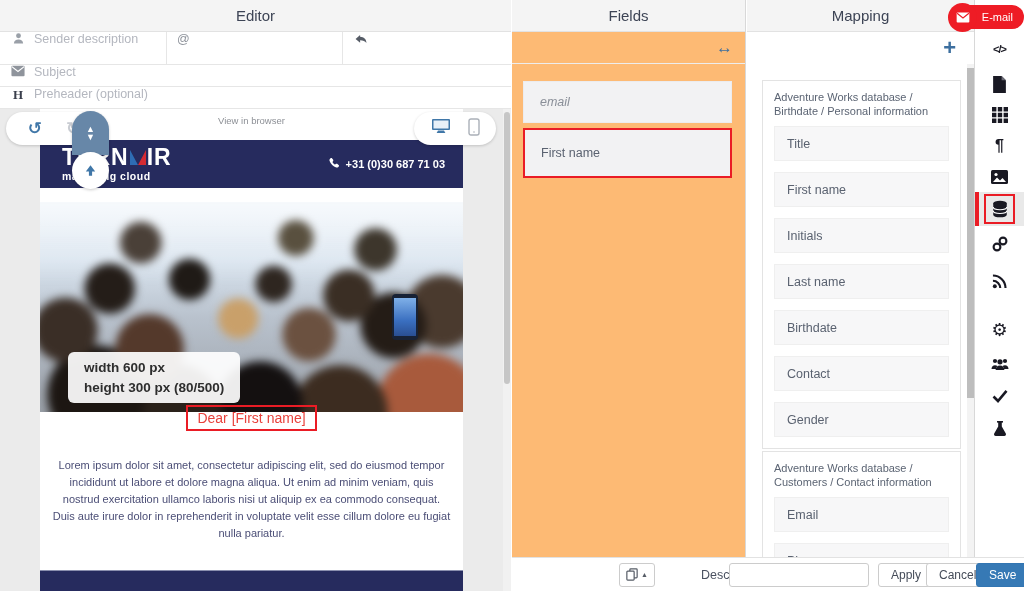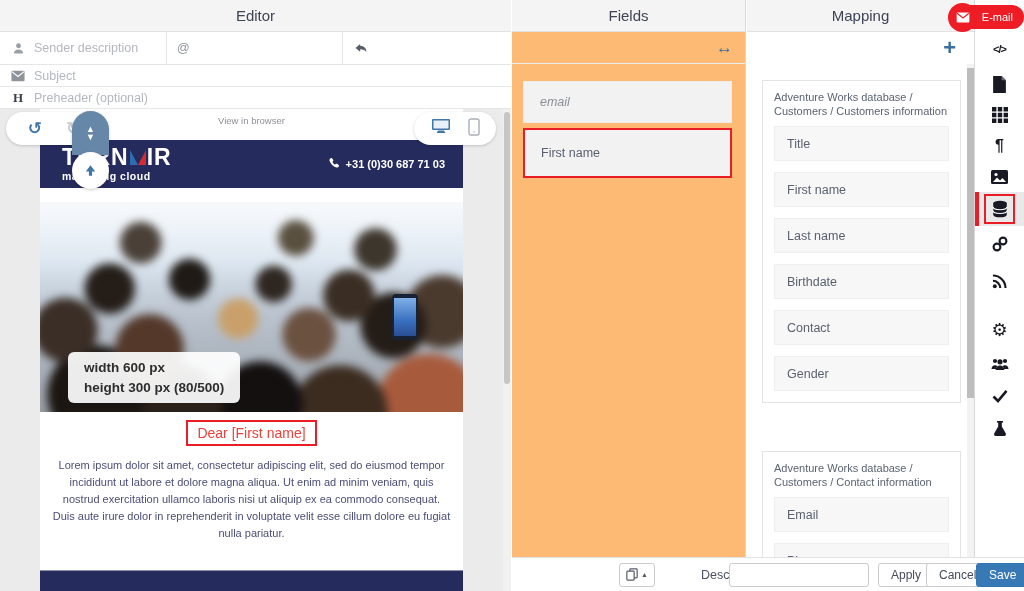--- a/index.html
+++ b/index.html
@@ -6,21 +6,21 @@
   html,body { width:1024px; height:591px; overflow:hidden; }
   body { font-family:"Liberation Sans","DejaVu Sans",sans-serif; background:#fff; position:relative; }
 
   
   .panel-header { position:absolute; top:0; height:32px; background:#f4f4f4; border-bottom:1px solid #e2e2e2;
     display:flex; align-items:center; justify-content:center; font-size:15px; color:#3d4455; }
 
   
   #editor-panel { position:absolute; left:0; top:0; width:511px; height:591px; border-right:1px solid #d8d8d8; background:#ebebeb; }
   .form-row { position:absolute; left:0; width:511px; background:#fff; border-bottom:1px solid #e6e6e6; display:flex; align-items:center; }
-  .form-cell { display:flex; align-items:center; height:100%; padding-left:10px; gap:8px; }
+  .form-cell { display:flex; height:100%; padding-left:10px; gap:8px; }
   .ph { color:#b4b7bf; font-size:12.5px; }
   .form-divider { width:1px; height:100%; background:#e6e6e6; }
   .ficon { width:16px; display:flex; justify-content:center; color:#9aa0a8; flex:0 0 16px; }
 
   
   #preview-bg { position:absolute; left:0; top:109px; width:503px; height:482px; background:#ebebeb; }
   #email-canvas { position:absolute; left:40px; top:109px; width:423px; height:482px; background:#fff; }
   #view-in-browser { position:absolute; left:0; top:6px; width:100%; text-align:center; font-size:9.5px; color:#8d9096; }
   #email-header { position:absolute; left:0; top:31px; width:423px; height:48px; background:#262b5e; display:flex; align-items:center; justify-content:space-between; padding:0 18px 0 22px; }
   .logo-line { display:flex; align-items:baseline; font-weight:bold; color:#fff; font-size:23px; letter-spacing:1px; line-height:1; }
@@ -49,21 +49,21 @@
       radial-gradient(circle at 90% 93%, #a85a3c 0 11%, transparent 12%),
       radial-gradient(circle at 25% 22%, #4a4038 0 5%, transparent 6%),
       radial-gradient(circle at 60% 20%, #59503f 0 5%, transparent 6%),
       radial-gradient(circle at 78% 25%, #3d362c 0 5%, transparent 6%),
       linear-gradient(180deg, rgba(255,255,255,0.55) 0%, rgba(255,255,255,0) 40%);
   }
   #crowd-phone { position:absolute; left:352px; top:92px; width:26px; height:46px; background:#182235; border-radius:4px; padding:4px 2px; }
   #crowd-phone-screen { width:100%; height:100%; background:linear-gradient(180deg,#7fb0e8 0%,#3a6fc0 60%,#2a4f92 100%); }
   #image-label { position:absolute; left:28px; top:150px; background:rgba(255,255,255,0.92); border-radius:6px; padding:6px 16px; font-size:13.5px; font-weight:bold; color:#2e2e2e; line-height:1.45; }
 
-  #greeting-wrap { position:absolute; left:0; top:311px; width:423px; text-align:center; }
+  #greeting-wrap { position:absolute; left:0; top:296px; width:423px; text-align:center; }
   #greeting { display:inline-block; border:2px solid #ea1c25; color:#e8423c; font-size:14px; padding:3px 9px; }
   #body-text { position:absolute; left:12px; top:348px; width:399px; text-align:center; font-size:11px; line-height:17px; color:#4b4e76; }
   #read-more-wrap { position:absolute; left:0; top:422px; width:423px; text-align:center;margin-top:40px; }
   #read-more { display:inline-block; background:#262b5e; color:#fff; font-size:11px; padding:8px 18px; cursor:pointer; }
   #footer-block { position:absolute; left:0; top:461px; width:423px; height:21px; background:#262b5e; border-top:1px solid #8a8fae; }
 
   
   .pill { position:absolute; background:#fff; border-radius:17px; box-shadow:0 1px 3px rgba(0,0,0,0.18); display:flex; align-items:center; }
   #undo-pill { left:6px; top:112px; width:96px; height:33px; justify-content:space-around; padding:0 10px; }
   #undo-btn { color:#4077a8; font-size:17px; font-weight:bold; cursor:pointer; }
@@ -249,23 +249,24 @@
   <div class="field-box" id="field-firstname">First name</div>
 </div>
 
 <div id="mapping-panel">
   <div class="panel-header" style="left:0;width:227px;">Mapping</div>
   <div id="mapping-subheader">
     <span class="blue-tool" style="font-size:22px;">+</span>
   </div>
 
   <div class="map-card" style="top:80px;">
-    <div class="map-card-header">Adventure Works database / Customers / Customers information</div>
+    <div class="map-card-header">Adventure Works database / Birthdate / Personal information</div>
     <div class="map-item">Title</div>
     <div class="map-item">First name</div>
+    <div class="map-item">Initials</div>
     <div class="map-item">Last name</div>
     <div class="map-item">Birthdate</div>
     <div class="map-item">Contact</div>
     <div class="map-item">Gender</div>
   </div>
 
   <div class="map-card" style="top:451px;height:140px;border-bottom:none;">
     <div class="map-card-header">Adventure Works database / Customers / Contact information</div>
     <div class="map-item">Email</div>
     <div class="map-item">Phone</div>

